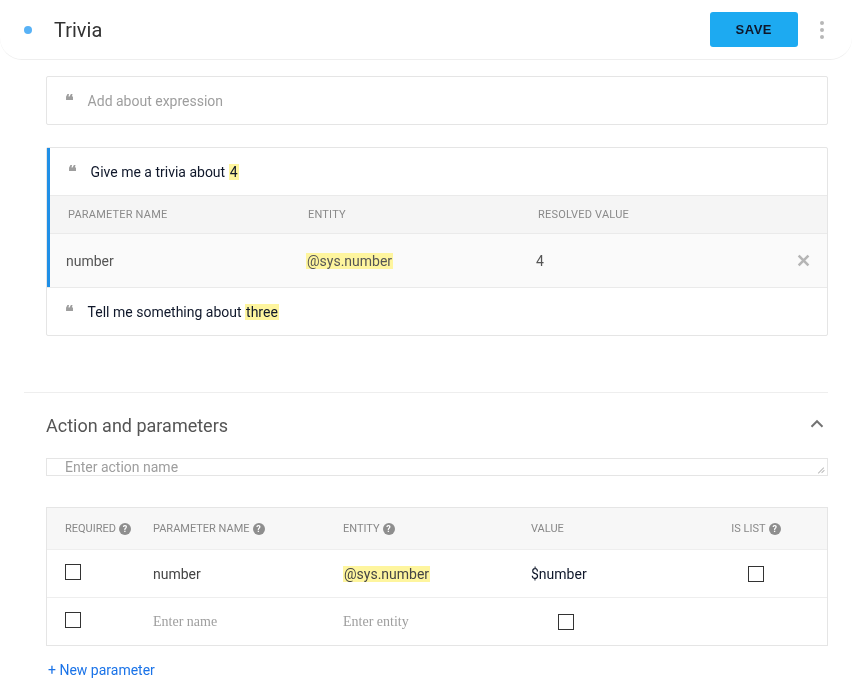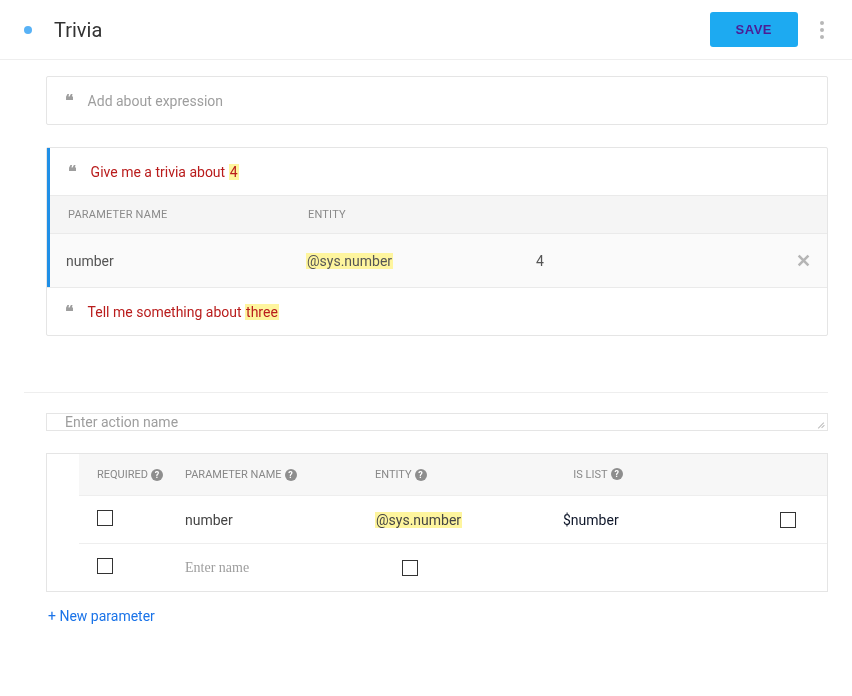--- a/index.html
+++ b/index.html
@@ -8,30 +8,31 @@
     background: #fff;
     color: #444;
     font-size: 14px;
     width: 852px;
   }
   .header {
     display: flex;
     align-items: center;
     padding: 12px 24px;
     border-bottom: 1px solid #eee;
+    border-radius: 22px;
   }
   .header .dot {
     width: 8px; height: 8px; border-radius: 50%;
     background: #58b2f6; margin-right: 22px;
   }
   .header .title {
     font-size: 20px; font-weight: 400; color: #333; flex: 1;
   }
   .save-btn {
-    background: #1daaf1; color: #4c1d95; border: none;
+    background: #1daaf1; color: #0f172a; border: none;
     font-weight: 600; font-size: 13px; letter-spacing: 0.5px;
     padding: 10px 26px; border-radius: 3px; cursor: pointer;
   }
   .kebab {
     margin-left: 18px; display: flex; flex-direction: column;
     gap: 3px; cursor: pointer; padding: 4px;
   }
   .kebab span { width: 4px; height: 4px; background: #b7b7b7; border-radius: 50%; }
   .content { padding: 16px 24px 20px 46px; }
   .card {
@@ -43,21 +44,21 @@
   .quote-icon {
     color: #9e9e9e; font-size: 16px; margin-right: 14px; font-weight: bold;
   }
   .placeholder { color: #9e9e9e; }
   .expr-list { margin-top: 22px; }
   .expr-row {
     display: flex; align-items: center; padding: 14px 18px;
     border-top: 1px solid #eaeaea;
   }
   .expr-list .expr-row:first-child { border-top: none; }
-  .expr-text { color: #b91c1c; }
+  .expr-text { color: #0f172a; }
   .hl { background: #fef59e; padding: 0 1px; }
   .selected-block { border-left: 3px solid #1f8fe6; }
   .param-header {
     display: flex; background: #f5f5f5; color: #8a8a8a;
     font-size: 11px; font-weight: 400; letter-spacing: 0.2px;
     padding: 12px 18px; border-top: 1px solid #eaeaea;
   }
   .param-row {
     display: flex; align-items: center; background: #fafafa;
     padding: 16px 16px; color: #555;
@@ -85,34 +86,34 @@
   }
   .resize-handle::before, .resize-handle::after {
     content: ""; position: absolute; background: #bbb;
   }
   .resize-handle::before {
     width: 8px; height: 1px; right: 0; bottom: 2px; transform: rotate(-45deg);
   }
   .resize-handle::after {
     width: 4px; height: 1px; right: 0; bottom: 1px; transform: rotate(-45deg);
   }
-  .params-table { margin-top: 22px; border: 1px solid #e5e5e5; padding-left: 32px; }
+  .params-table { margin-top: 31px; border: 1px solid #e5e5e5; }
   .pt-header {
     display: flex; background: #f7f7f7; color: #888; font-size: 11px;
     padding: 14px 18px; align-items: center;
   }
   .pt-row {
     display: flex; align-items: center; padding: 14px 18px;
     border-top: 1px solid #eee;
   }
   .c-req { flex: 0 0 88px; }
   .c-name { flex: 0 0 190px; }
   .c-ent { flex: 0 0 188px; }
   .c-val { flex: 0 0 190px; }
-  .c-list { flex: 0 0 70px; display:flex; justify-content:center; }
+  .c-list { flex: 0 0 70px; display:flex; justify-content:center;align-items:center; }
   .chk {
     width: 16px; height: 16px; border: 1.5px solid #333; display: inline-block;
     cursor: pointer;
   }
   .help-icon {
     display: inline-block; width: 12px; height: 12px; border-radius: 50%;
     background: #8e8e8e; color: #fff; font-size: 9px; line-height: 12px;
     text-align: center; margin-left: 3px; font-weight: bold;
   }
   .blue-link { color: #0f172a; cursor: pointer; }
@@ -145,20 +146,21 @@
     <div class="selected-block">
       <div class="expr-row">
         <span class="quote-icon">❝</span>
         <span class="expr-text">
           <span>Give me a trivia about </span><span class="hl">4</span>
         </span>
       </div>
       <div class="param-header">
         <div class="col-pname">PARAMETER NAME</div>
         <div class="col-entity">ENTITY</div>
+        <div class="col-resolved">RESOLVED VALUE</div>
       </div>
       <div class="param-row">
         <div class="col-pname">number</div>
         <div class="col-entity">
           <span class="hl">@sys.number</span>
         </div>
         <div class="col-resolved">4</div>
         <div class="col-close">✕</div>
       </div>
     </div>
@@ -169,36 +171,47 @@
         <span>Tell me something about </span><span class="hl">three</span>
       </span>
     </div>
 
   </div>
 </div>
 
 <hr class="section-divider">
 
 <div class="section">
+  <div class="section-head">
+    <div class="section-title">Action and parameters</div>
+    <div class="chevron">
+      <svg viewBox="0 0 24 24" fill="none" stroke="currentColor" stroke-width="2.2">
+          <polyline points="6 15 12 9 18 15"></polyline>
+        </svg>
+    </div>
+  </div>
 
   <div class="action-input">
     <span class="placeholder">Enter action name</span>
     <div class="resize-handle"></div>
   </div>
 
   <div class="params-table">
     <div class="pt-header">
       <div class="c-req">
         <span>REQUIRED</span><span class="help-icon">?</span>
       </div>
       <div class="c-name">
         <span>PARAMETER NAME</span><span class="help-icon">?</span>
       </div>
       <div class="c-ent">
         <span>ENTITY</span><span class="help-icon">?</span>
+      </div>
+      <div class="c-val">
+        <span>VALUE</span>
       </div>
       <div class="c-list">
         <span>IS LIST</span>
           <span class="help-icon">?</span>
       </div>
     </div>
 
     <div class="pt-row">
       <div class="c-req"><span class="chk"></span></div>
       <div class="c-name">number</div>
@@ -207,20 +220,21 @@
       </div>
       <div class="c-val blue-link">$number</div>
       <div class="c-list">
           <span class="chk"></span>
         </div>
     </div>
 
     <div class="pt-row">
       <div class="c-req"><span class="chk"></span></div>
       <div class="c-name muted">Enter name</div>
+      <div class="c-ent muted">Enter entity</div>
       <div class="c-list">
           <span class="chk"></span>
         </div>
     </div>
   </div>
 
   <div class="new-param">+  New parameter</div>
 </div>
 
 </body></html>

